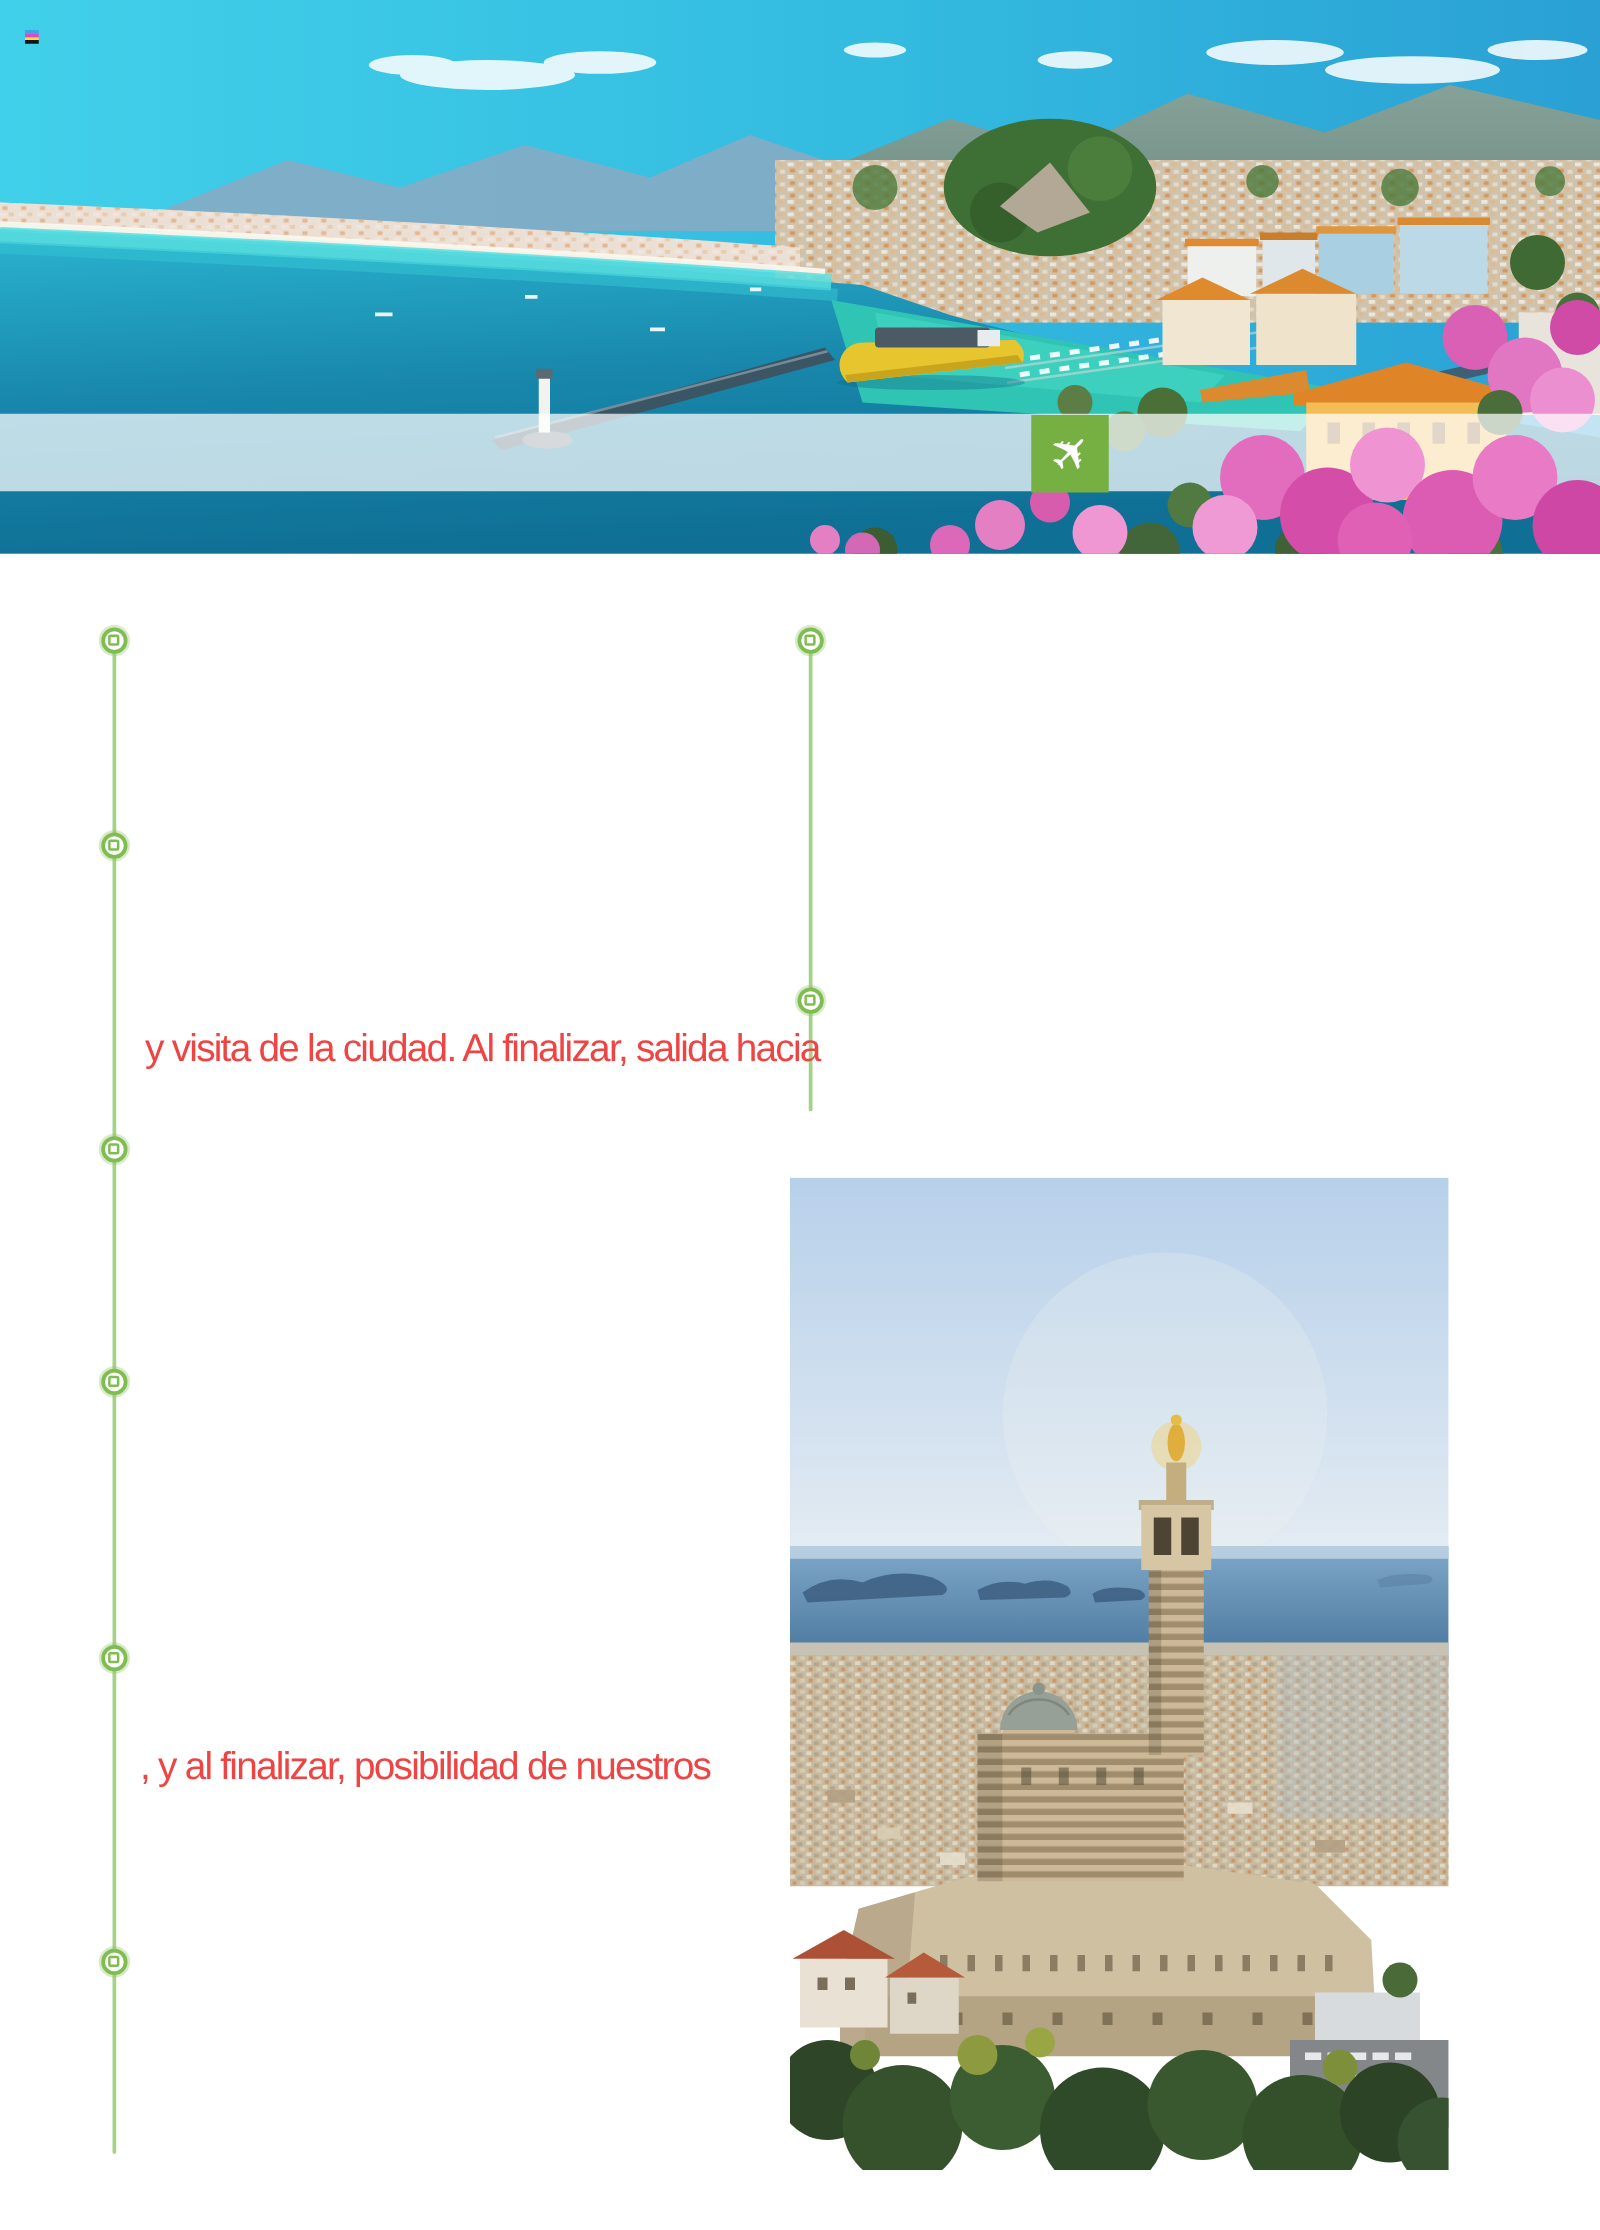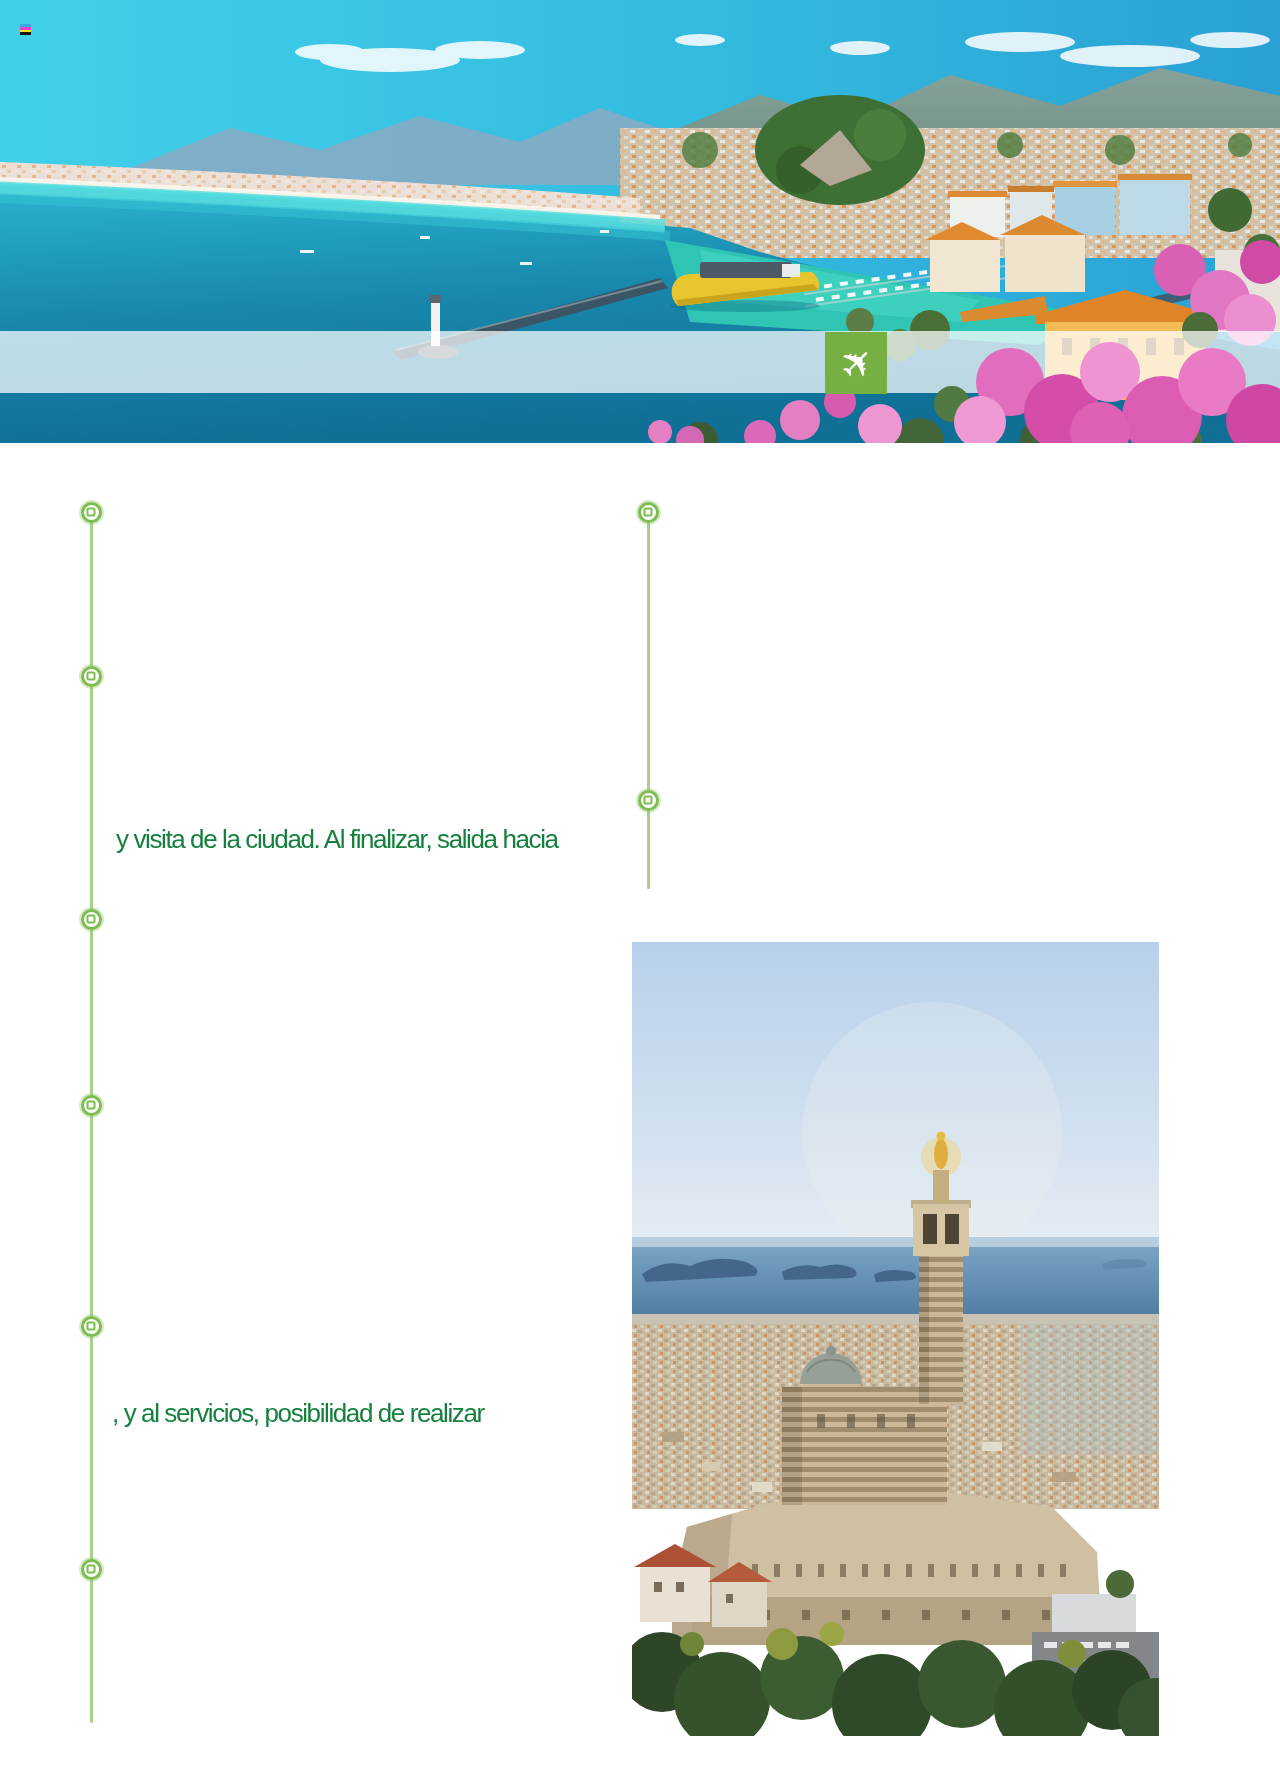--- a/index.html
+++ b/index.html
@@ -28,21 +28,21 @@
     background:#fdfefc;border:3px solid #7fbd52;
     box-shadow:0 0 0 2px rgba(143,195,95,.35);
   }
   .tl-marker::after{
     content:'';position:absolute;left:50%;top:50%;
     transform:translate(-50%,-50%);
     width:5px;height:5px;border:2px solid #7fbd52;border-radius:2px;background:#fff;
   }
   
   .para{
-    position:absolute;color:#15803d;font-size:26px;line-height:30px;
+    position:absolute;color:#ef4444;font-size:31px;line-height:30px;
     letter-spacing:-1.4px;white-space:nowrap;
   }
   .para-1{left:116px;top:824px;}
   .para-2{left:670px;top:880px;}
   .para-3{left:112px;top:1398px;}
   
   .photo-marseille{
     position:absolute;left:632px;top:942px;width:527px;height:794px;overflow:hidden;
   }
   .photo-marseille svg{display:block;}
@@ -257,21 +257,21 @@
       <div class="tl-marker" style="left: 80.5px; top: 908.5px;"></div>
       <div class="tl-marker" style="left: 80.5px; top: 1094.5px;"></div>
       <div class="tl-marker" style="left: 80.5px; top: 1315.5px;"></div>
       <div class="tl-marker" style="left: 80.5px; top: 1558.5px;"></div>
       <div class="tl-line" style="left: 646.5px; top: 503px; height: 386px;"></div>
       <div class="tl-marker" style="left: 637.5px; top: 501.5px;"></div>
       <div class="tl-marker" style="left: 637.5px; top: 789.5px;"></div>
     </div>
 
   <div class="para para-1">y visita de la ciudad. Al finalizar, salida hacia</div>
-  <div class="para para-3">, y al servicios, posibilidad de realizar</div>
+  <div class="para para-3">, y al finalizar, posibilidad de nuestros</div>
 
   <div class="photo-marseille">
     <svg width="527" height="794" viewBox="0 0 527 794">
       <defs>
         <linearGradient id="mskyG" x1="0" y1="0" x2="0" y2="1">
           <stop offset="0" stop-color="#b7d0ea"></stop>
             <stop offset=".7" stop-color="#d6e3f0"></stop>
             <stop offset="1" stop-color="#e6edf3"></stop>
         </linearGradient>
         <linearGradient id="mseaG" x1="0" y1="0" x2="0" y2="1">

